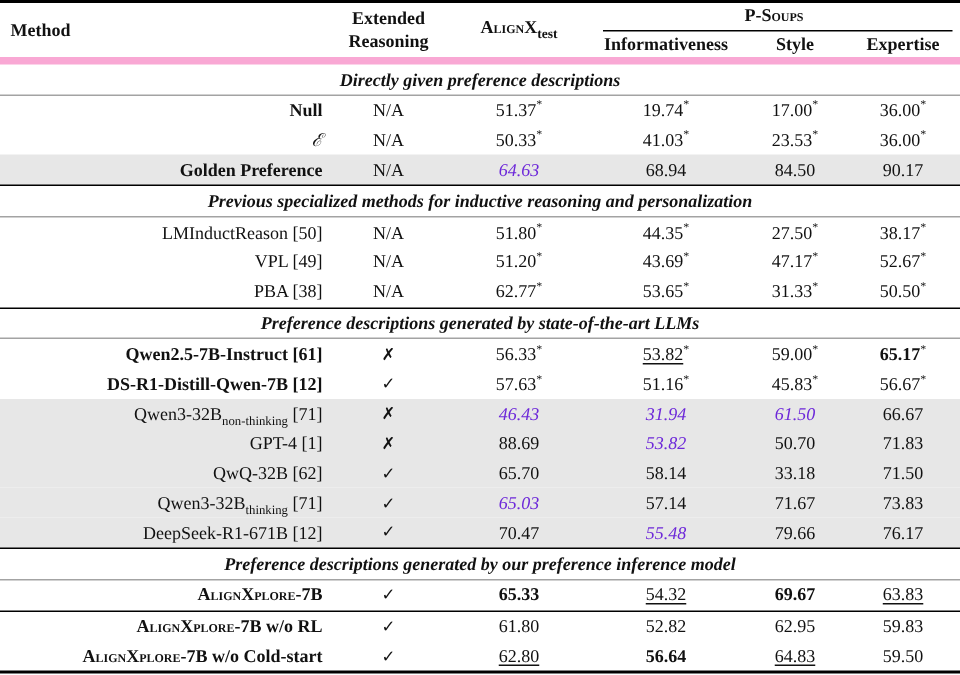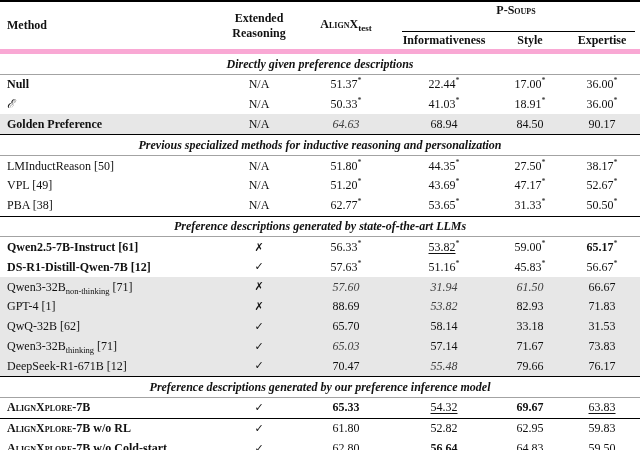--- a/index.html
+++ b/index.html
@@ -20,47 +20,47 @@
   }
   thead { border-bottom: 5px solid #f9a8d4; }
   th {
     font-weight: bold;
     padding: 1px 2px;
     vertical-align: middle;
     text-align: center;
     line-height: 1.25;
   }
   th.method-h { text-align: left; padding-left: 7px; }
-  th.psoups { position: relative; padding-bottom: 14px; }
+  th.psoups { position: relative; padding-bottom: 3px; }
   th.psoups::after {
     content: "";
     position: absolute;
     left: 10px; right: 5px; bottom: 0;
     border-bottom: 1px solid #000;
   }
   td {
     padding: 2.6px 3px;
     line-height: 1.22;
     vertical-align: middle;
   }
-  td.method { text-align: left; padding-left: 7px; margin-top: 36px; }
+  td.method { text-align: right; padding-left: 7px; margin-top: 36px; }
   td.c { text-align: center; }
   tr.section-title-row td {
     border-top: 1px solid #000;
     border-bottom: 1px solid #a3a3a3;
     text-align: center;
     font-style: italic;
     font-weight: bold;
     padding: 2.6px 2px;
   }
   tr.shaded td { background: #e7e7e7; }
   tr.rule-above td { border-top: 1px solid #000; }
   .b { font-weight: bold; }
   .u { text-decoration: underline; text-underline-offset: 2px; }
-  .g { color: #404040; font-style: italic; }
+  .g { color: #6d28d9; font-style: italic; }
   .sc { font-variant: small-caps; }
   .cal { font-family: "DejaVu Serif", serif; font-style: italic; }
   .sym { font-family: "DejaVu Sans", sans-serif; font-size: 11px; }
   sup.star { font-size: 8px; line-height: 0; vertical-align: super; }
   sub.subpart { font-size: 8.5px; line-height: 0; }
   th sub { font-size: 9px; font-weight: bold; }
 </style>
 </head>
 <body>
 
@@ -94,30 +94,30 @@
     </tr>
   </thead>
   <tbody id="tbody">
       <tr class="section-title-row">
         <td colspan="6">Directly given preference descriptions</td>
       </tr>
       <tr>
         <td class="method b"><span>Null</span></td>
         <td class="c">N/A</td>
         <td class="c"><span>51.37</span><sup class="star">*</sup></td>
-        <td class="c"><span>22.44</span><sup class="star">*</sup></td>
+        <td class="c"><span>19.74</span><sup class="star">*</sup></td>
         <td class="c"><span>17.00</span><sup class="star">*</sup></td>
         <td class="c"><span>36.00</span><sup class="star">*</sup></td>
       </tr>
       <tr>
         <td class="method"><span class="cal">ℰ</span></td>
         <td class="c">N/A</td>
         <td class="c"><span>50.33</span><sup class="star">*</sup></td>
         <td class="c"><span>41.03</span><sup class="star">*</sup></td>
-        <td class="c"><span>18.91</span><sup class="star">*</sup></td>
+        <td class="c"><span>23.53</span><sup class="star">*</sup></td>
         <td class="c"><span>36.00</span><sup class="star">*</sup></td>
       </tr>
       <tr class="shaded">
         <td class="method b"><span>Golden Preference</span></td>
         <td class="c">N/A</td>
         <td class="c"><span class="g">64.63</span></td>
         <td class="c"><span>68.94</span></td>
         <td class="c"><span>84.50</span></td>
         <td class="c"><span>90.17</span></td>
       </tr>
@@ -163,40 +163,40 @@
         <td class="method b"><span>DS-R1-Distill-Qwen-7B [12]</span></td>
         <td class="c sym">✓</td>
         <td class="c"><span>57.63</span><sup class="star">*</sup></td>
         <td class="c"><span>51.16</span><sup class="star">*</sup></td>
         <td class="c"><span>45.83</span><sup class="star">*</sup></td>
         <td class="c"><span>56.67</span><sup class="star">*</sup></td>
       </tr>
       <tr class="shaded">
         <td class="method"><span>Qwen3-32B</span><sub class="subpart">non-thinking</sub><span> [71]</span></td>
         <td class="c sym">✗</td>
-        <td class="c"><span class="g">57.60</span></td>
+        <td class="c"><span class="g">46.43</span></td>
         <td class="c"><span class="g">31.94</span></td>
         <td class="c"><span class="g">61.50</span></td>
         <td class="c"><span>66.67</span></td>
       </tr>
       <tr class="shaded">
         <td class="method"><span>GPT-4 [1]</span></td>
         <td class="c sym">✗</td>
         <td class="c"><span>88.69</span></td>
         <td class="c"><span class="g">53.82</span></td>
-        <td class="c"><span>82.93</span></td>
+        <td class="c"><span>50.70</span></td>
         <td class="c"><span>71.83</span></td>
       </tr>
       <tr class="shaded">
         <td class="method"><span>QwQ-32B [62]</span></td>
         <td class="c sym">✓</td>
         <td class="c"><span>65.70</span></td>
         <td class="c"><span>58.14</span></td>
         <td class="c"><span>33.18</span></td>
-        <td class="c"><span>31.53</span></td>
+        <td class="c"><span>71.50</span></td>
       </tr>
       <tr class="shaded">
         <td class="method"><span>Qwen3-32B</span><sub class="subpart">thinking</sub><span> [71]</span></td>
         <td class="c sym">✓</td>
         <td class="c"><span class="g">65.03</span></td>
         <td class="c"><span>57.14</span></td>
         <td class="c"><span>71.67</span></td>
         <td class="c"><span>73.83</span></td>
       </tr>
       <tr class="shaded">

